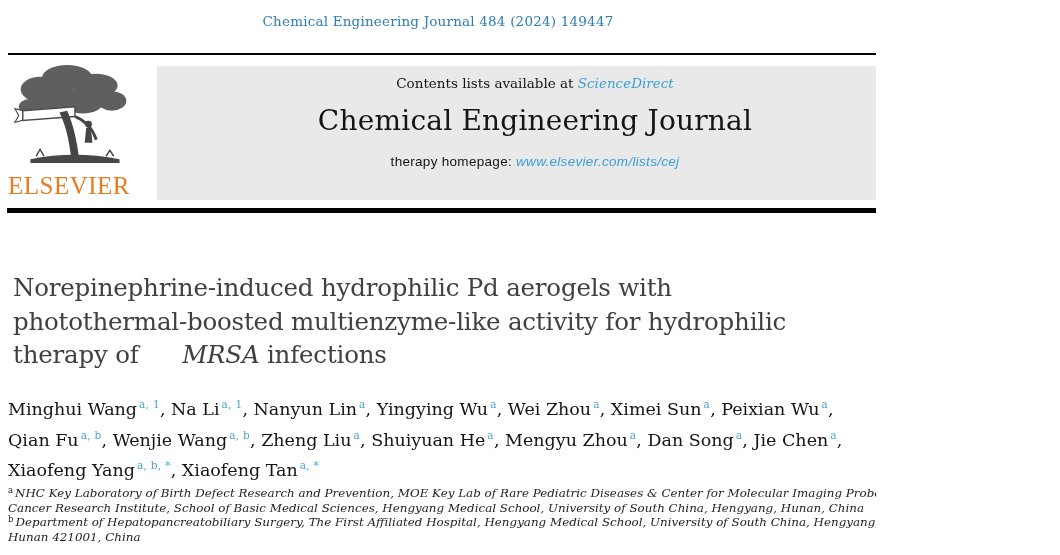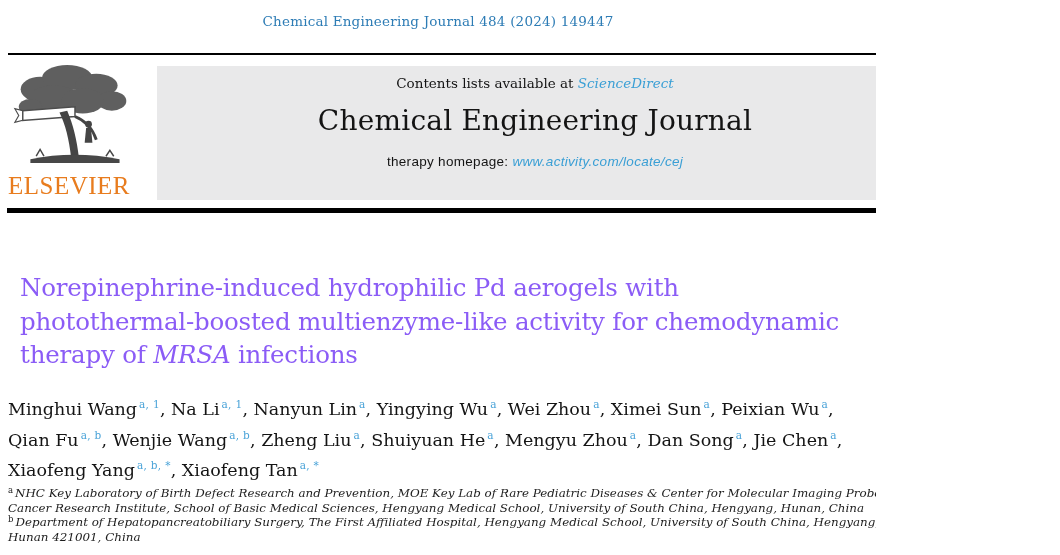--- a/index.html
+++ b/index.html
@@ -53,25 +53,25 @@
     font-weight:bold; font-size:28px; letter-spacing:1px; transform:scaleX(.92); transform-origin:left;
   }
   .cover-name{
     position:absolute; left:58px; top:51px; color:#fff; font-family:"Liberation Sans",sans-serif;
     font-size:5.5px; font-weight:bold; letter-spacing:.4px; line-height:6.5px;
   }
   .cover-name span{display:block;}
 
   
   .article-title{
-    position:absolute; left:20px; top:271px; width:910px;
-    font-size:24.5px; line-height:33.5px; color:#8b5cf6; letter-spacing:-.2px;
+    position:absolute; left:13px; top:271px; width:910px;
+    font-size:24.5px; line-height:33.5px; color:#404040; letter-spacing:-.2px;
   }
   .article-title .line{display:block; white-space:nowrap;}
-  .it{font-style:italic;}
+  .it{font-style:italic;margin-left:36px;}
 
   
   .crossmark{
     position:absolute; left:938px; top:243px; width:63px; height:54px;
     background:#eceef0; border:1px solid #d3d6da; border-radius:15px; cursor:pointer;
     box-shadow:0 1px 1px rgba(0,0,0,.12);
   }
   .cm-ring{
     position:absolute; left:50%; top:4px; transform:translateX(-50%);
     width:26px; height:26px; border-radius:50%;
@@ -130,21 +130,21 @@
       <path d="M77.5 70 L82.5 70 L84 85 L76 85 Z" fill="#454545"></path>
       <path d="M20 102 Q65 93 112 102 L112 106 L20 106 Z" fill="#474747"></path>
       <path d="M26 99 l4 -7 l4 7 M98 99 l4 -6 l4 6" stroke="#474747" stroke-width="1.5" fill="none"></path>
     </svg>
     <span class="elsevier-wordmark">ELSEVIER</span>
   </div>
 
   <div class="header-box">
     <div class="contents-line"><span>Contents lists available at </span><span class="link">ScienceDirect</span></div>
     <div class="journal-title">Chemical Engineering Journal</div>
-    <div class="homepage-line"><span>therapy homepage: </span><span class="link">www.activity.com/locate/cej</span></div>
+    <div class="homepage-line"><span>therapy homepage: </span><span class="link">www.elsevier.com/lists/cej</span></div>
   </div>
 
   <div class="cover">
     <svg class="cover-emblem" width="18" height="26" viewBox="0 0 18 26">
       <ellipse cx="9" cy="7" rx="7" ry="6" fill="#ffffff" opacity=".9"></ellipse>
       <path d="M8 13 L10 13 L11 18 L7 18 Z" fill="#ffffff" opacity=".9"></path>
       <rect x="2" y="20" width="14" height="1.4" fill="#ffffff" opacity=".8"></rect>
       <rect x="4" y="23" width="10" height="1.2" fill="#ffffff" opacity=".8"></rect>
     </svg>
     <div class="cover-issn">
@@ -156,21 +156,21 @@
       <span>CHEMICAL</span>
       <span>ENGINEERING</span>
       <span>JOURNAL</span>
     </div>
   </div>
 
   <div class="bar-thick"></div>
 
   <div class="article-title">
     <span class="line">Norepinephrine-induced hydrophilic Pd aerogels with</span>
-    <span class="line">photothermal-boosted multienzyme-like activity for chemodynamic</span>
+    <span class="line">photothermal-boosted multienzyme-like activity for hydrophilic</span>
     <span class="line"><span>therapy of </span><span class="it">MRSA</span><span> infections</span></span>
   </div>
 
   <div class="crossmark">
     <span class="cm-ring"></span>
     <span class="cm-flag"></span>
     <div class="cm-text">
       <span>Check for</span><br>
       <span>updates</span>
     </div>

